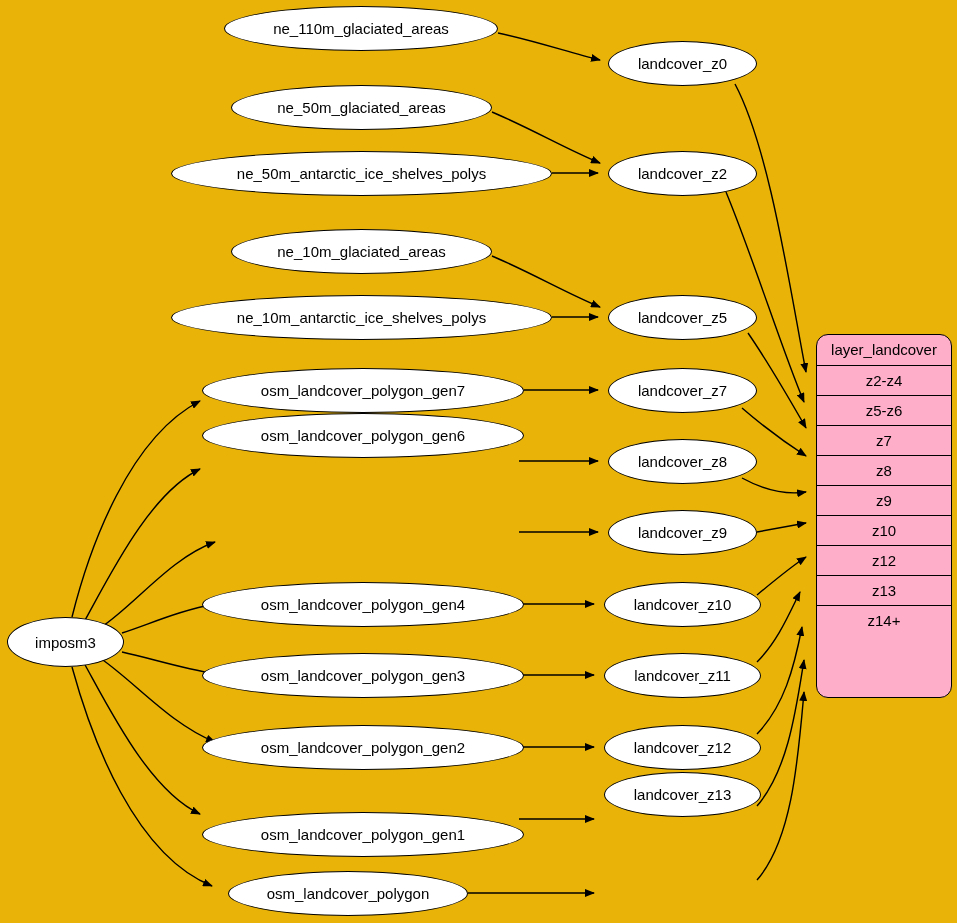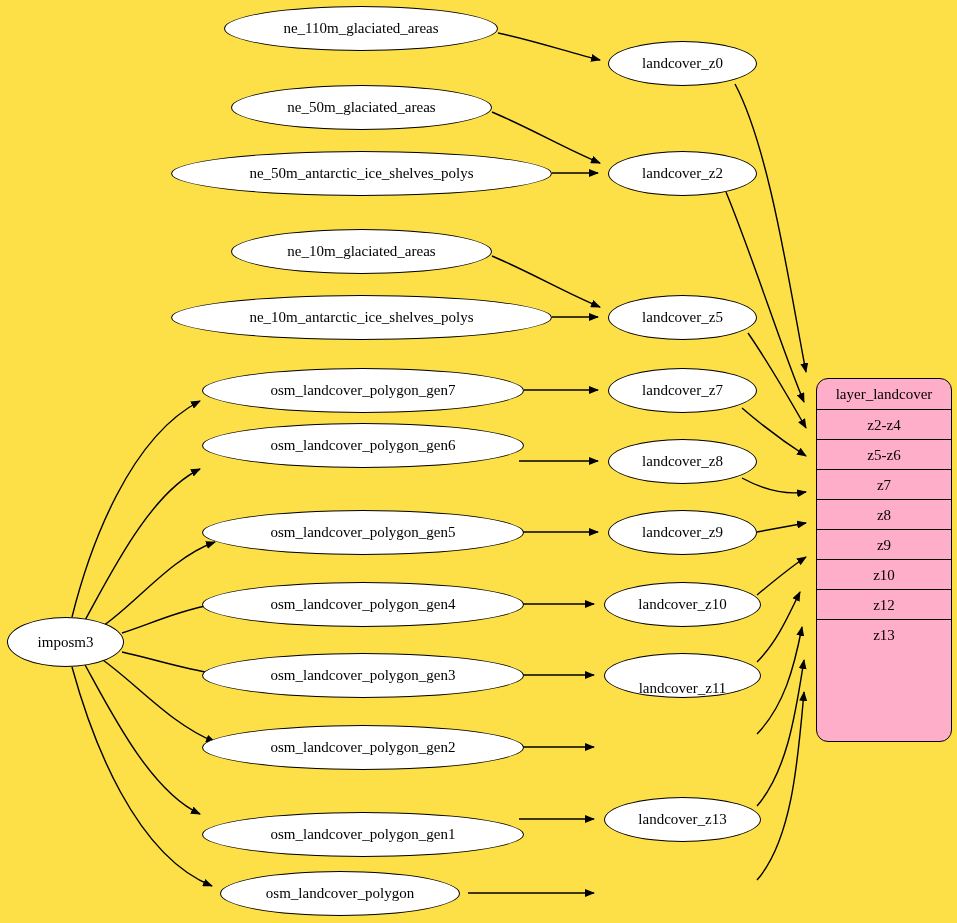--- a/index.html
+++ b/index.html
@@ -1,24 +1,24 @@
 <!DOCTYPE html>
 <html><head>
 <meta charset="utf-8">
 <style>
   html,body{margin:0;padding:0;background:#ffffff;}
-  #canvas{position:relative;width:957px;height:923px;background:#fde047;
-          font-family:Liberation Serif, serif;overflow:hidden;}
+  #canvas{position:relative;width:957px;height:923px;background:#eab308;
+          font-family:Liberation Sans, sans-serif;overflow:hidden;}
   svg#edges{position:absolute;left:0;top:0;width:957px;height:923px;}
   .node{position:absolute;display:flex;align-items:center;justify-content:center;
         border:1.3px solid #000;border-radius:50%;background:#fff;
         font-size:15px;color:#000;white-space:nowrap;box-sizing:border-box;}
   .tbl{position:absolute;left:816px;top:334px;width:136px;height:364px;
        border:1.4px solid #000;border-radius:12px;background:#ffaec9;
-       box-sizing:border-box;overflow:hidden;margin-top:44px;}
+       box-sizing:border-box;overflow:hidden;}
   .tbl .row{height:30px;line-height:30px;text-align:center;font-size:15px;color:#000;
             border-top:1.4px solid #000;box-sizing:border-box;}
   .tbl .row.head{border-top:none;height:30px;line-height:30px;}
 </style>
 </head>
 <body>
 
 <div id="canvas">
 
   <svg id="edges" viewBox="0 0 957 923" xmlns="http://www.w3.org/2000/svg">
@@ -83,39 +83,36 @@
     <span>ne_10m_antarctic_ice_shelves_polys</span>
   </div>
 
   <div class="node" style="left:7px;top:617px;width:117px;height:50px;">
     <span>imposm3</span>
   </div>
 
   <div class="node" style="left:202px;top:368px;width:322px;height:45px;">
     <span>osm_landcover_polygon_gen7</span>
   </div>
-  <div class="node" style="left:202px;top:423px;width:322px;height:45px;align-items:center;">
+  <div class="node" style="left:202px;top:413px;width:322px;height:45px;align-items:center;">
     <span>osm_landcover_polygon_gen6</span>
-  </div>
-  <div class="node" style="left:202px;top:510px;width:322px;height:45px;">
-    <span>osm_landcover_polygon_gen5</span>
   </div>
   <div class="node" style="left:202px;top:582px;width:322px;height:45px;">
     <span>osm_landcover_polygon_gen4</span>
   </div>
   <div class="node" style="left:202px;top:653px;width:322px;height:45px;">
     <span>osm_landcover_polygon_gen3</span>
   </div>
   <div class="node" style="left:202px;top:725px;width:322px;height:45px;">
     <span>osm_landcover_polygon_gen2</span>
   </div>
   <div class="node" style="left:202px;top:812px;width:322px;height:45px;">
     <span>osm_landcover_polygon_gen1</span>
   </div>
-  <div class="node" style="left:220px;top:871px;width:240px;height:45px;text-align:right;">
+  <div class="node" style="left:228px;top:871px;width:240px;height:45px;text-align:right;">
     <span>osm_landcover_polygon</span>
   </div>
 
   <div class="node" style="left:608px;top:41px;width:149px;height:45px;">
     <span>landcover_z0</span>
   </div>
   <div class="node" style="left:608px;top:151px;width:149px;height:45px;">
     <span>landcover_z2</span>
   </div>
   <div class="node" style="left:608px;top:295px;width:149px;height:45px;">
@@ -126,32 +123,36 @@
   </div>
   <div class="node" style="left:608px;top:439px;width:149px;height:45px;">
     <span>landcover_z8</span>
   </div>
   <div class="node" style="left:608px;top:510px;width:149px;height:45px;">
     <span>landcover_z9</span>
   </div>
   <div class="node" style="left:604px;top:582px;width:157px;height:45px;">
     <span>landcover_z10</span>
   </div>
-  <div class="node" style="left:604px;top:653px;width:157px;height:45px;align-items:flex-end;">
+  <div class="node" style="left:604px;top:653px;width:157px;height:45px;">
     <span>landcover_z11</span>
   </div>
-  <div class="node" style="left:604px;top:797px;width:157px;height:45px;">
+  <div class="node" style="left:604px;top:725px;width:157px;height:45px;">
+    <span>landcover_z12</span>
+  </div>
+  <div class="node" style="left:604px;top:772px;width:157px;height:45px;">
     <span>landcover_z13</span>
   </div>
 
   <div class="tbl">
     <div class="row head">layer_landcover</div>
     <div class="row">z2-z4</div>
     <div class="row">z5-z6</div>
     <div class="row">z7</div>
     <div class="row">z8</div>
     <div class="row">z9</div>
     <div class="row">z10</div>
     <div class="row">z12</div>
     <div class="row">z13</div>
+    <div class="row">z14+</div>
   </div>
 
 </div>
 
 </body></html>

